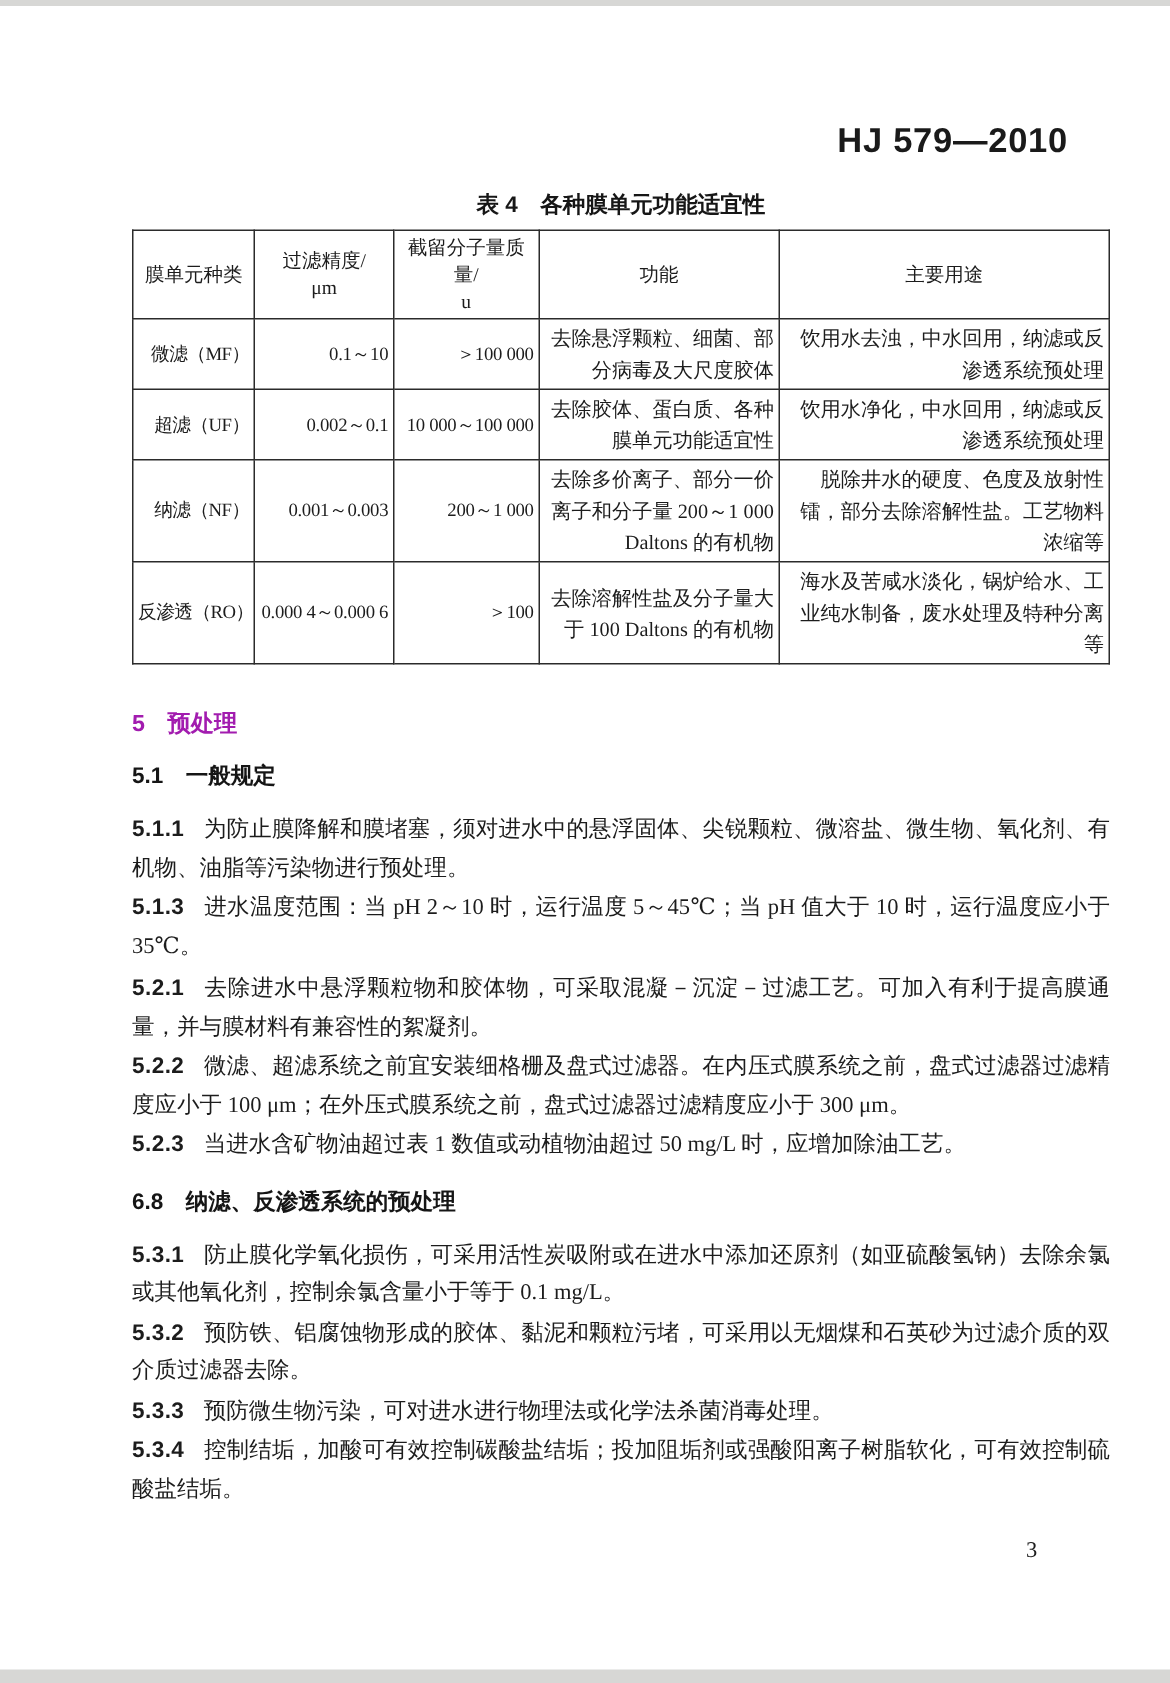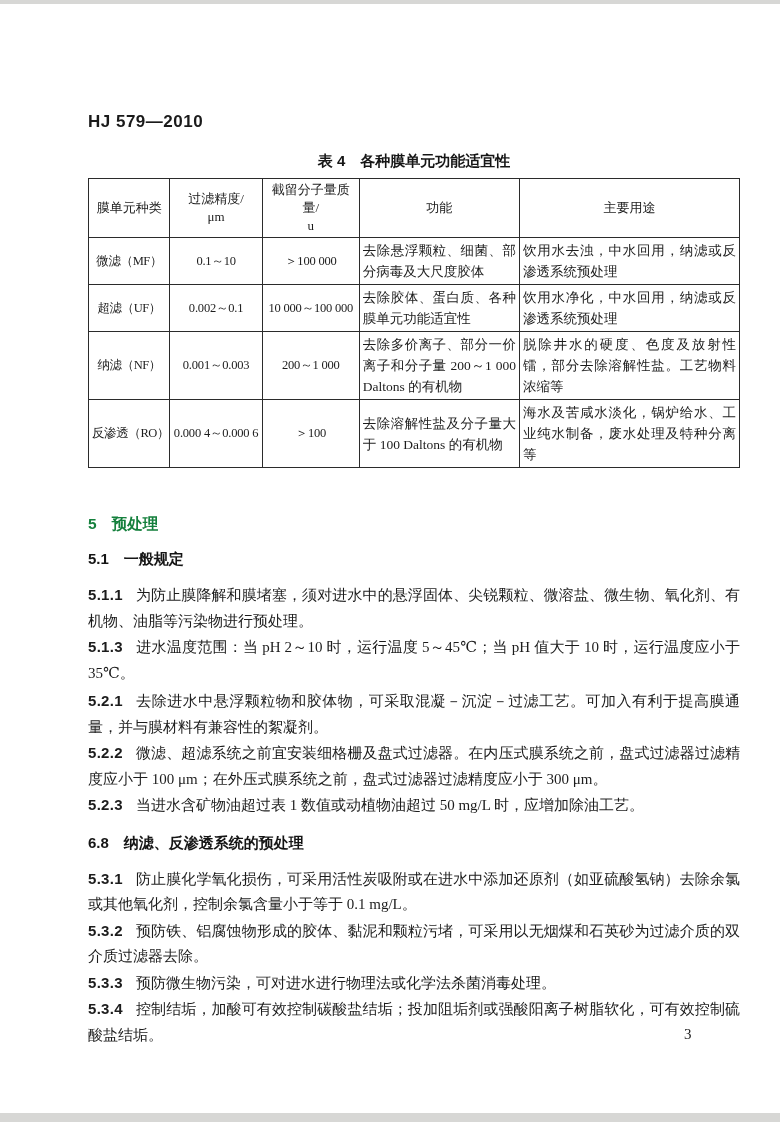--- a/index.html
+++ b/index.html
@@ -23,26 +23,26 @@
     color: #1d1d1d;
   }
   .content {
     position: absolute;
     left: 88px;
     right: 40px;
     top: 0;
   }
   
   .doc-code {
-    margin-top: 108px;
-    text-align: left;
+    margin-top: 76px;
+    text-align: right;
     padding-right: 28px;
     font-family: "Liberation Sans", "DejaVu Sans", sans-serif;
     font-weight: bold;
-    font-size: 17px;
+    font-size: 23px;
     letter-spacing: 0.5px;
     color: #1a1a1a;
   }
   
   .table-title {
     margin-top: 20px;
     text-align: center;
     font-family: "Liberation Sans", "DejaVu Sans", sans-serif;
     font-weight: bold;
     font-size: 15px;
@@ -56,44 +56,45 @@
     table-layout: fixed;
     font-size: 13.5px;
     color: #1c1c1c;
     border: 1.5px solid #2b2b2b;
   }
   table.membrane th, table.membrane td {
     border: 1px solid #2b2b2b;
     padding: 2px 3px;
     line-height: 21px;
     vertical-align: middle;
+    text-align: right;
   }
   table.membrane th {
     font-weight: normal;
     font-size: 13px;
     text-align: center;
     height: 40px;
   }
   table.membrane col.c0 { width: 12.5%; }
   table.membrane col.c1 { width: 14.2%; }
   table.membrane col.c2 { width: 14.9%; }
   table.membrane col.c3 { width: 24.6%; }
   table.membrane col.c4 { width: 33.8%; }
   td.cell-name { text-align: center; white-space: nowrap; font-size: 12.5px; letter-spacing: -0.4px; height: 40px; }
   td.cell-num  { text-align: center; white-space: nowrap; font-size: 12.5px; letter-spacing: -0.2px; }
   td.cell-text { text-align: justify; padding: 2px 5px; font-size: 13.5px; }
   .th-l2:empty { display: none; }
   .th-l1, .th-l2 { display: block; line-height: 18px; }
   
   .h1 {
-    margin-top: 46px;
+    margin-top: 29px;
     font-family: "Liberation Sans", "DejaVu Sans", sans-serif;
     font-weight: bold;
     font-size: 15.5px;
-    color: #15803d;
+    color: #a21caf;
   }
   .h2 {
     margin-top: 15px;
     margin-bottom: 13px;
     font-family: "Liberation Sans", "DejaVu Sans", sans-serif;
     font-weight: bold;
     font-size: 15px;
     color: #151515;
   }
   .h1 .hnum, .h2 .hnum { margin-right: 15px; }

